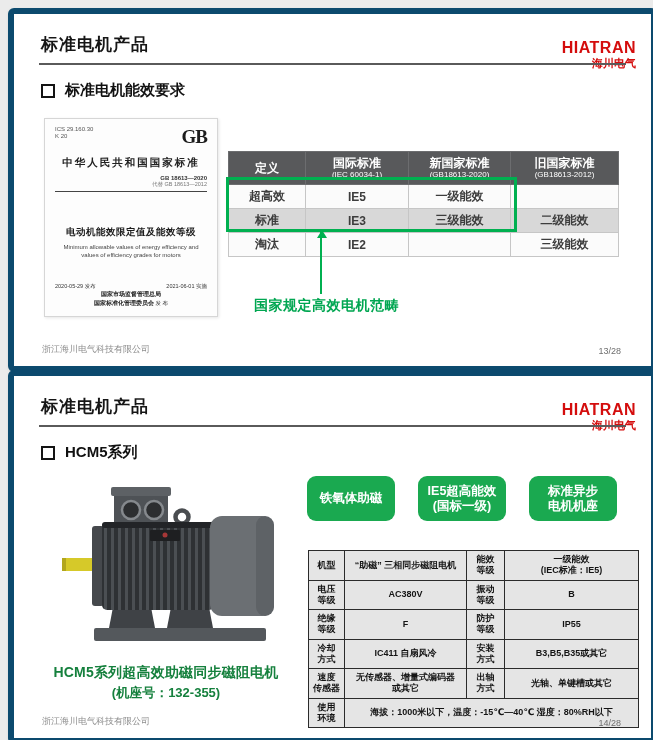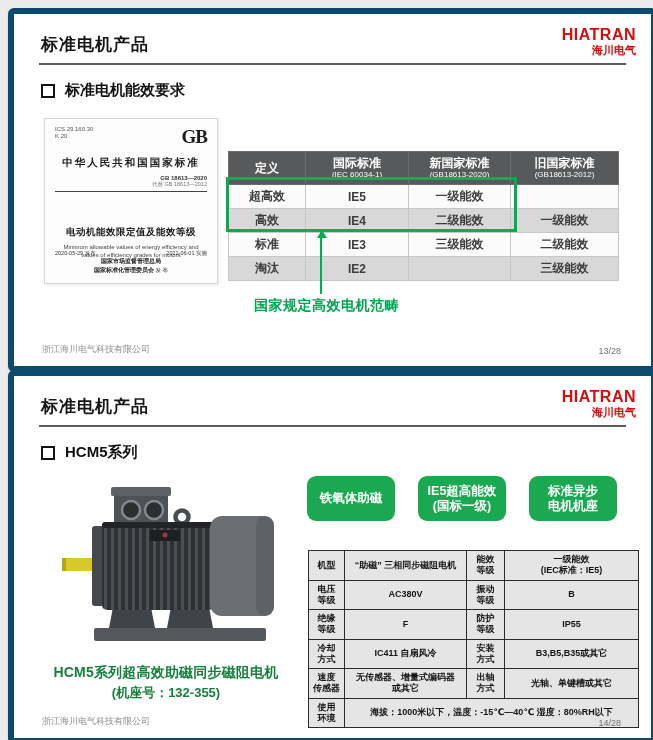--- a/index.html
+++ b/index.html
@@ -13,32 +13,32 @@
   .card{
     position:absolute;left:8px;width:637px;
     background:#ffffff;border:6px solid #0c4a6e;border-radius:6px;
     box-shadow:0 1px 3px rgba(0,0,0,.07);
     overflow:hidden;
   }
   #card1{top:8px;height:352px;}
   #card2{top:370px;height:362px;}
 
   .slide-title{position:absolute;left:27px;top:19px;font-size:17px;font-weight:800;color:#161616;letter-spacing:1px;}
-  .logo{position:absolute;right:15px;top:13px;text-align:right;color:#d40d0d;line-height:1;}
+  .logo{position:absolute;right:15px;top:26px;text-align:right;color:#d40d0d;line-height:1;}
   .logo-main{font-size:16px;font-weight:900;letter-spacing:.5px;}
   .logo-sub{font-size:11px;font-weight:800;margin-top:2px;}
   .rule{position:absolute;left:25px;right:25px;top:49px;border-top:2px solid #5a5a5a;}
 
   .section{position:absolute;left:27px;top:67px;display:flex;align-items:center;}
   .bullet{width:10px;height:10px;border:2.5px solid #141414;margin-right:10px;flex:none;}
   .section-label{font-size:15px;font-weight:800;color:#111;}
   .section-note{font-size:13px;font-weight:800;color:#00a651;margin-left:16px;}
 
   
-  .gb-doc{position:absolute;left:30px;top:104px;width:174px;height:166px;background:#fdfdfd;
+  .gb-doc{position:absolute;left:30px;top:104px;width:174px;height:199px;background:#fdfdfd;
     border:1px solid #d6d6d6;box-shadow:1px 1px 3px rgba(0,0,0,.10);box-sizing:border-box;padding:7px 10px;}
   .gb-top{display:flex;justify-content:space-between;align-items:flex-start;}
   .gb-ics{font-size:6px;color:#555;line-height:1.2;}
   .gb-mark{font-size:19px;font-weight:900;color:#1c1c1c;letter-spacing:-1px;font-family:"Liberation Serif","DejaVu Serif",serif;}
   .gb-nation{font-family:"Liberation Serif","DejaVu Serif",serif;font-size:10.5px;font-weight:700;color:#222;
     text-align:center;letter-spacing:2px;margin-top:8px;white-space:nowrap;}
   .gb-code{font-size:6px;color:#333;text-align:right;margin-top:5px;font-weight:700;}
   .gb-replaces{font-size:5.5px;color:#777;text-align:right;}
   .gb-hr{border-top:1px solid #444;margin-top:3px;}
   .gb-doctitle{font-size:9.5px;font-weight:800;color:#1b1b1b;text-align:center;margin-top:34px;letter-spacing:.5px;}
@@ -148,26 +148,20 @@
               <div class="th-sub">(GB18613-2012)</div>
             </th>
           </tr>
         </thead>
       <tbody id="energy-tbody">
           <tr>
             <td>超高效</td>
             <td>IE5</td>
             <td>一级能效</td>
             <td></td>
-          </tr>
-          <tr>
-            <td>高效</td>
-            <td>IE4</td>
-            <td>二级能效</td>
-            <td>一级能效</td>
           </tr>
           <tr>
             <td>标准</td>
             <td>IE3</td>
             <td>三级能效</td>
             <td>二级能效</td>
           </tr>
           <tr>
             <td>淘汰</td>
             <td>IE2</td>

